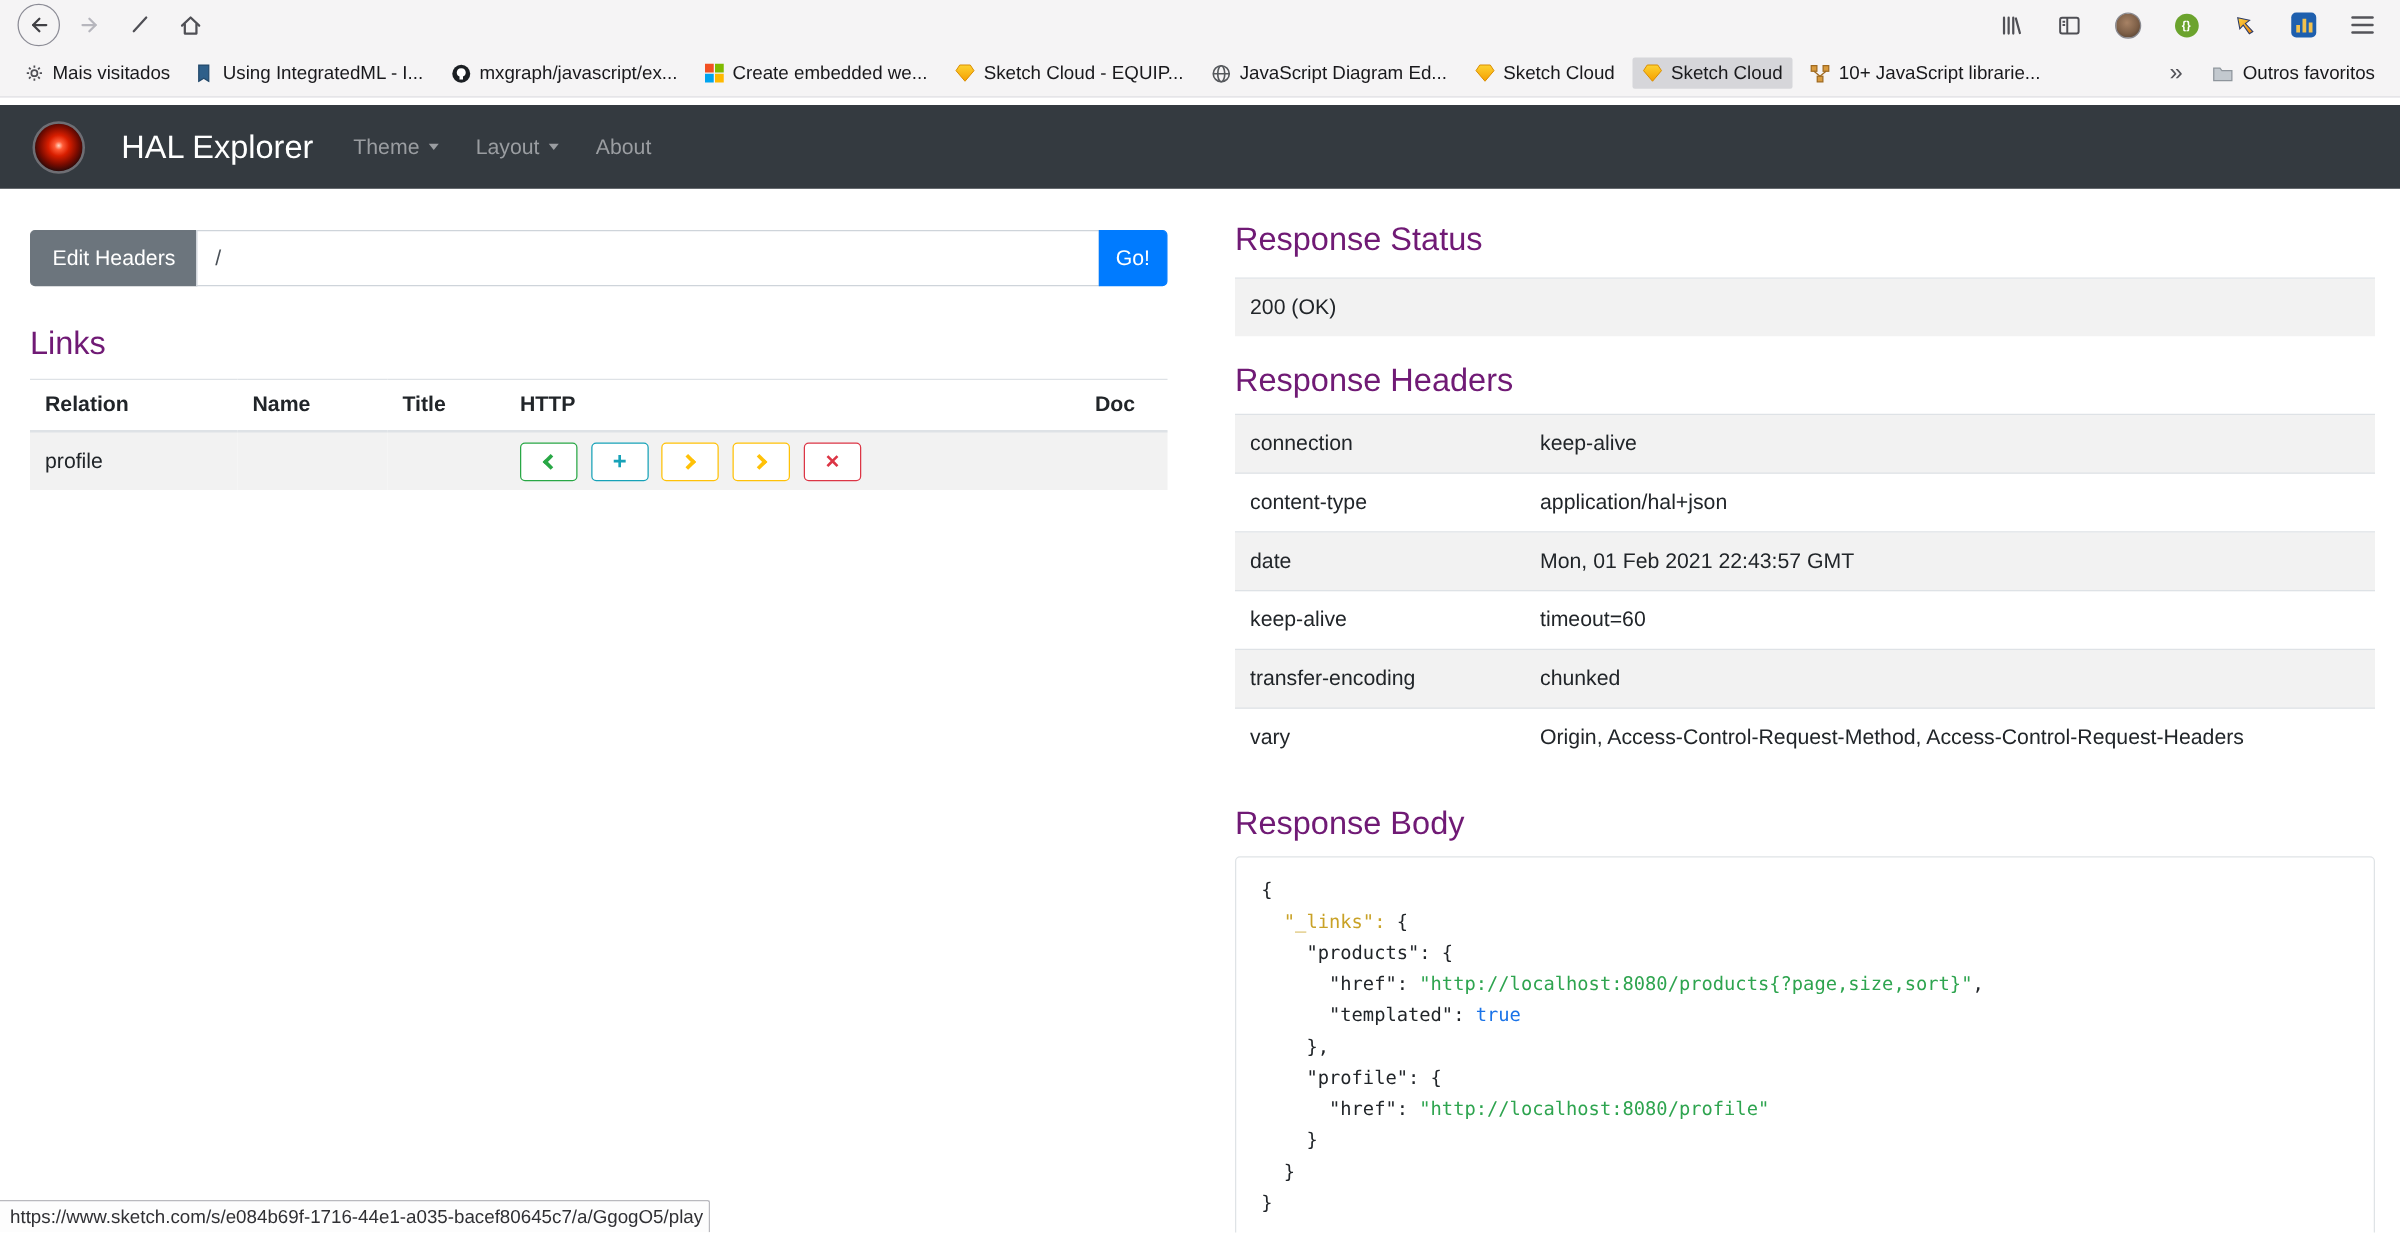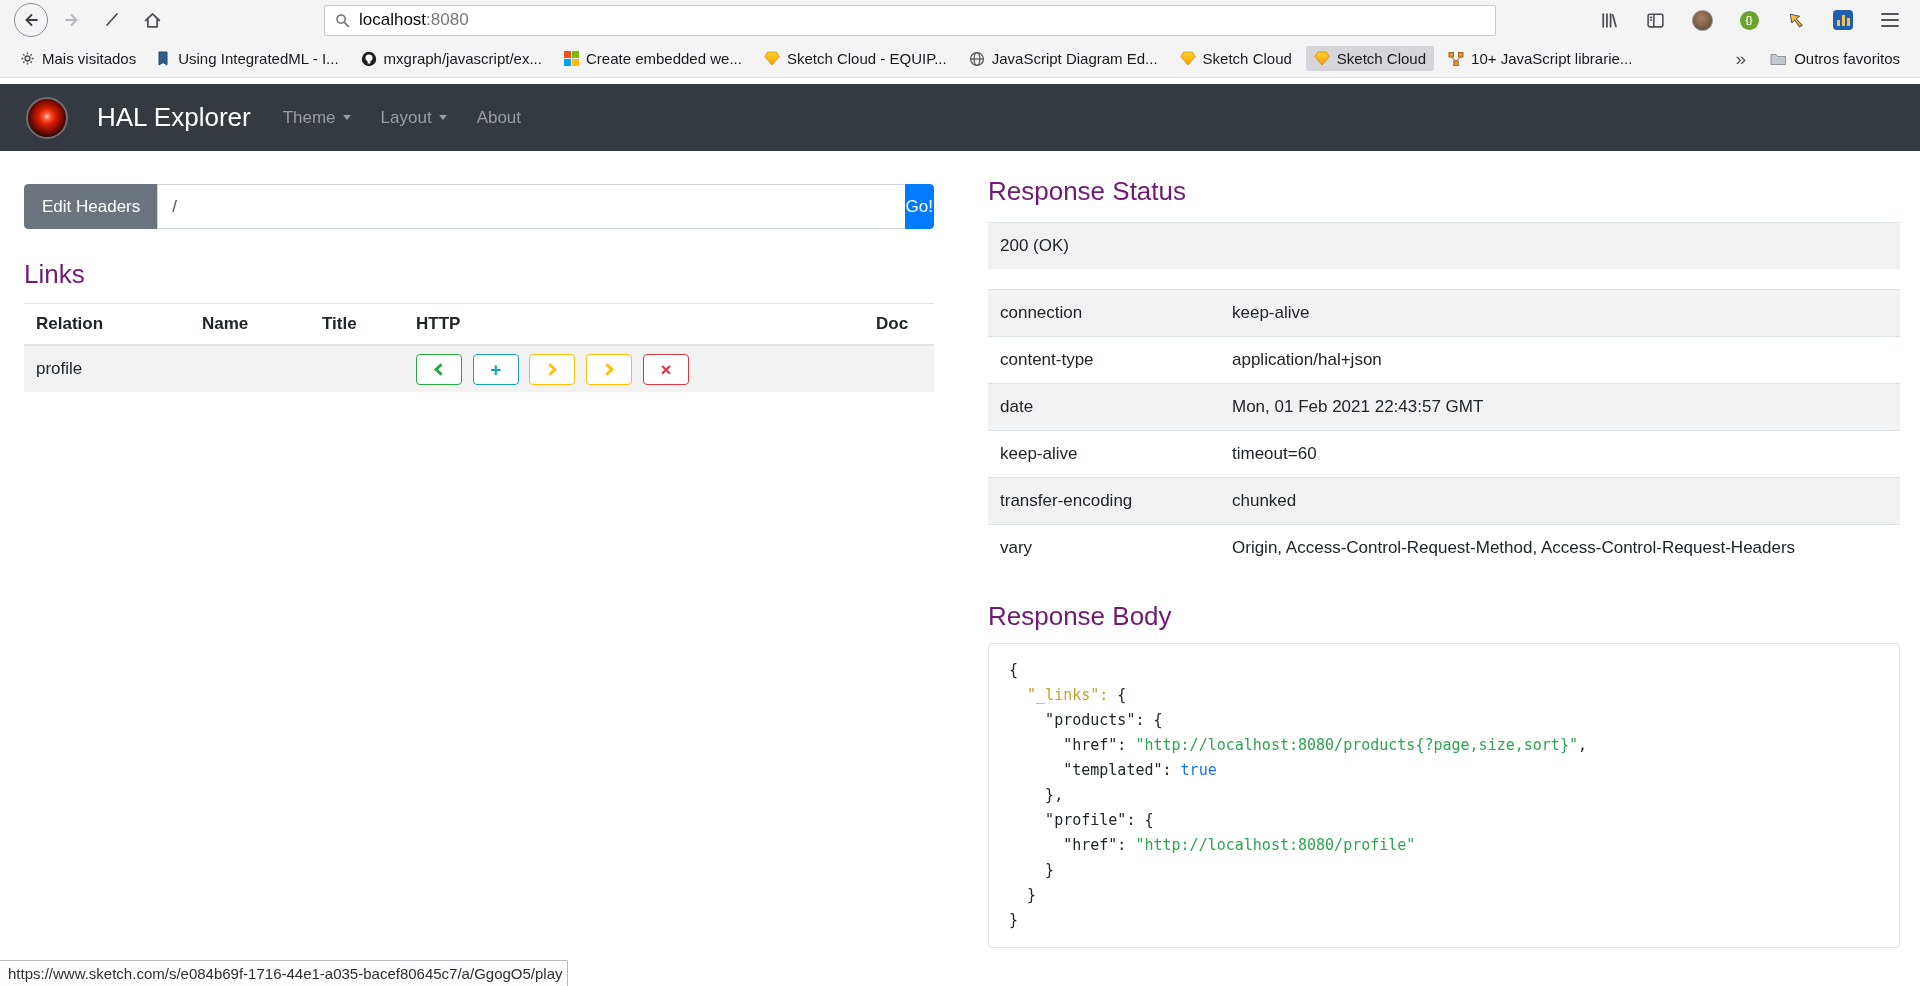--- a/index.html
+++ b/index.html
@@ -68,21 +68,21 @@
   .nav-link { color:#9a9da1; font-size:17px; cursor:pointer; display:flex; align-items:center; }
   .caret { display:inline-block; margin-left:7px; border-left:4.5px solid transparent; border-right:4.5px solid transparent; border-top:5px solid #9a9da1; }
 
   
   .left-panel  { position:absolute; left:24px;  top:184px; width:910px; }
   .right-panel { position:absolute; left:988px; top:176px; width:912px; }
 
   .input-group { display:flex; height:45px; }
   .btn-edit-headers { background:#6c757d; color:#fff; border:1px solid #6c757d; border-radius:4px 0 0 4px; padding:0 17px; font-size:17px; cursor:pointer; font-family:inherit; }
   .uri-input { flex:1; border:1px solid #ced4da; margin-left:-1px; padding:0 14px; font-size:17px; color:#495057; font-family:inherit; outline:none; }
-  .btn-go { background:#007bff; color:#fff; border:1px solid #007bff; border-radius:0 4px 4px 0; margin-left:-1px; padding:0 0; font-size:17px; cursor:pointer; font-family:inherit; }
+  .btn-go { background:#007bff; color:#fff; border:1px solid #007bff; border-radius:0 4px 4px 0; margin-left:-1px; padding:0 13px; font-size:17px; cursor:pointer; font-family:inherit; }
 
   .sec-title { font-size:26px; font-weight:500; color:#701a75; }
   .links-title { margin:30px 0 13px; }
 
   .tbl { width:100%; border-collapse:collapse; font-size:17px; color:#212529; }
   .tbl th, .tbl td { padding:10px 12px; text-align:left; border-top:1px solid #dee2e6; line-height:26px; }
   .tbl thead th { border-bottom:2px solid #dee2e6; font-weight:700; padding:8px 12px; line-height:24px; }
   .tbl tbody tr:nth-child(odd) { background:#f2f2f2; }
   .doc-col { text-align:left; }
   .cell-http { padding:7px 12px !important; }
@@ -150,29 +150,20 @@
   </button>
   <button class="tbtn">
     <span>
       <svg width="19" height="19" viewBox="0 0 18 18" fill="none" stroke="#4f4f55" stroke-width="1.7" stroke-linecap="round" stroke-linejoin="round">
           <path d="M2.5 9 L9 2.8 L15.5 9"></path>
           <path d="M4.6 8 V15 H13.4 V8"></path>
         </svg>
     </span>
   </button>
 
-  <div class="urlbar">
-    <span>
-      <svg width="15" height="15" viewBox="0 0 16 16" fill="none" stroke="#76767c" stroke-width="1.7" stroke-linecap="round">
-          <circle cx="6.5" cy="6.5" r="4.4"></circle>
-          <path d="M10 10 L14.2 14.2"></path>
-        </svg>
-    </span>
-    <span class="url-text"><span>localhost</span><span class="url-port">:8080</span></span>
-  </div>
 
   <div class="toolbar-right">
     <button class="tbtn">
       <span>
         <svg width="19" height="19" viewBox="0 0 18 18" fill="none" stroke="#4f4f55" stroke-width="1.7" stroke-linecap="round">
             <path d="M4 3 V15"></path>
             <path d="M7.5 3 V15"></path>
             <path d="M11 3 V15"></path>
             <path d="M13 3.6 L16 14.6"></path>
           </svg>
@@ -399,20 +390,21 @@
 <div class="right-panel">
   <h2 class="sec-title status-title">Response Status</h2>
   <table class="tbl status-table">
     <tbody>
       <tr>
         <td>200 (OK)</td>
       </tr>
     </tbody>
   </table>
 
+  <h2 class="sec-title headers-title">Response Headers</h2>
   <table class="tbl headers-table">
     <colgroup>
         <col class="col-key" style="width:232px">
         <col>
       </colgroup>
     <tbody>
       <tr>
           <td>connection</td>
           <td>keep-alive</td>
         </tr>

